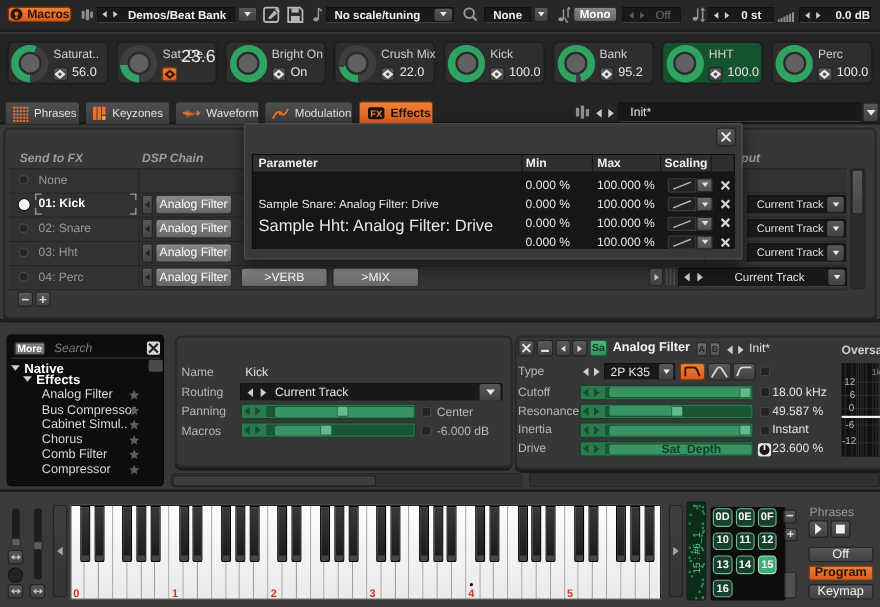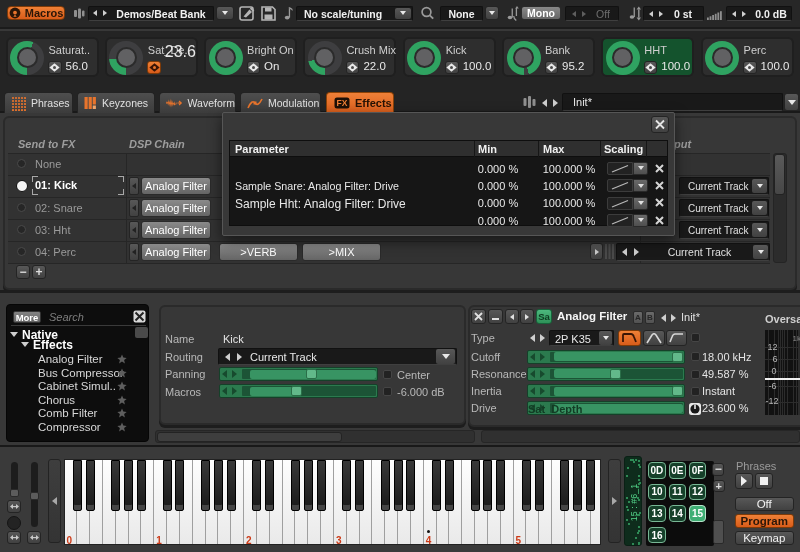--- a/index.html
+++ b/index.html
@@ -115,21 +115,21 @@
       <rect x="13" y="1.2" width="1.8" height="8.8"></rect>
     </g>
   </svg>
 <div class="abs inset" style="left:726px;top:5.5px;width:66px;height:15px;">
 <div class="abs" style="left:5px;top:4px;">
       <div style="width:0;height:0;border-top:3.5px solid transparent;border-bottom:3.5px solid transparent;border-right:4.5px solid #d0d0d0;"></div>
     </div>
 <div class="abs" style="left:15px;top:4px;">
       <div style="width:0;height:0;border-top:3.5px solid transparent;border-bottom:3.5px solid transparent;border-left:4.5px solid #d0d0d0;"></div>
     </div>
-<div style="position:absolute;left:24px;top:1px;width:40px;text-align:center;font-size:10.5px;font-weight:bold;color:#f0f0f0;">0.0 dB</div>
+<div style="position:absolute;left:24px;top:1px;width:40px;text-align:right;font-size:10.5px;font-weight:bold;color:#f0f0f0;">0.0 dB</div>
   </div>
 <div style="position:absolute;left:0;top:31px;width:800px;height:59px;background:#242424;"></div>
 <div class="abs" style="left:5.5px;top:36.5px;width:93px;height:40px;background:#2e2e2e;border:2px solid #1f1f1f;border-radius:6px;">
 <div class="abs" style="left:2.5px;top:2px;width:34px;height:34px;border-radius:50%;background:conic-gradient(from 180deg,#2fa361 0deg 202deg,#3e3e40 202deg 360deg);"></div>
 <div class="abs" style="left:9px;top:8.5px;width:21px;height:21px;border-radius:50%;background:#616163;border:2px solid #2b2b2b;"></div>
 <div class="abs" style="left:41px;top:5px;font-size:11px;color:#cfcfcf;">Saturat..</div>
 <div class="abs btn ctr" style="left:40.5px;top:22px;width:13.5px;height:13.5px;">
 <svg width="11" height="9" viewBox="0 0 11 9">
         <path d="M5.5 0.2 L10.6 4.5 L5.5 8.8 L0.4 4.5 Z" fill="#e8e8e8"></path>
         <circle cx="5.5" cy="4.5" r="1.5" fill="#4a4a4a"></circle>
@@ -434,21 +434,21 @@
       <svg width="24" height="11">
         <path d="M4 9 L20 2.5" stroke="#b8b8b8" stroke-width="1.3"></path>
       </svg>
     </div>
 <div style="position:absolute;left:403px;top:38.1px;width:15px;height:13px;background:linear-gradient(#6a6a6a,#4f4f4f);border:1px solid #2a2a2a;border-radius:0 2px 2px 0;display:flex;align-items:center;justify-content:center;">
       <div style="width:0;height:0;border-left:3.5px solid transparent;border-right:3.5px solid transparent;border-top:4.5px solid #e0e0e0;"></div>
     </div>
 <svg style="position:absolute;left:424px;top:38.9px;" width="11" height="11" viewBox="0 0 11 11">
       <path d="M2 2 L9 9 M9 2 L2 9" stroke="#d5d5d5" stroke-width="2"></path>
     </svg>
-<div style="position:absolute;left:5px;top:56.3px;font-size:12px;color:#e8e8e8;">Sample Hht: Analog Filter: Drive</div>
+<div style="position:absolute;left:5px;top:56.3px;font-size:15px;color:#e8e8e8;">Sample Hht: Analog Filter: Drive</div>
 <div style="position:absolute;left:236px;top:56.3px;width:64px;text-align:center;font-size:11px;color:#e8e8e8;">0.000 %</div>
 <div style="position:absolute;left:308px;top:56.3px;width:62px;text-align:center;font-size:11px;color:#e8e8e8;">100.000 %</div>
 <div style="position:absolute;left:377px;top:55.5px;width:26px;height:13px;background:#222;border:1px solid #3c3c3c;border-radius:2px 0 0 2px;">
       <svg width="24" height="11">
         <path d="M4 9 L20 2.5" stroke="#b8b8b8" stroke-width="1.3"></path>
       </svg>
     </div>
 <div style="position:absolute;left:403px;top:55.5px;width:15px;height:13px;background:linear-gradient(#6a6a6a,#4f4f4f);border:1px solid #2a2a2a;border-radius:0 2px 2px 0;display:flex;align-items:center;justify-content:center;">
       <div style="width:0;height:0;border-left:3.5px solid transparent;border-right:3.5px solid transparent;border-top:4.5px solid #e0e0e0;"></div>
     </div>
@@ -663,21 +663,21 @@
 <div class="abs lbl" style="left:471px;top:402px;">Drive</div>
 <div class="abs" style="left:527px;top:401px;width:158px;height:14px;background:#2b7a4e;border:1px solid #154029;border-radius:2px;">
     <div class="abs" style="left:2px;top:2px;width:9px;height:8px;">
       <div style="width:0;height:0;border-top:4px solid transparent;border-bottom:4px solid transparent;border-right:5px solid #174a2e;"></div>
     </div>
     <div class="abs" style="left:12px;top:2px;width:9px;height:8px;">
       <div style="width:0;height:0;border-top:4px solid transparent;border-bottom:4px solid transparent;border-left:5px solid #174a2e;"></div>
     </div>
     <div class="abs" style="left:22px;top:1px;width:133px;height:10px;background:#1c5436;border-radius:1px;"></div>
     <div class="abs" style="left:26px;top:1.5px;width:129px;height:9px;background:#389463;border-radius:2px;"></div>
-    <div class="abs" style="left:0;top:1px;width:158px;text-align:left;font-size:11px;font-weight:bold;color:#123c24;">Sat_Depth</div>
+    <div class="abs" style="left:0;top:1px;width:158px;text-align:center;font-size:11px;font-weight:bold;color:#123c24;padding-left:43px;">Sat_Depth</div>
   </div>
 <div style="position:absolute;left:691px;top:352px;width:9px;height:9px;background:#222;border:1px solid #454545;border-radius:2px;"></div>
 <div style="position:absolute;left:691px;top:369.5px;width:9px;height:9px;background:#222;border:1px solid #454545;border-radius:2px;"></div>
 <div style="position:absolute;left:691px;top:387px;width:9px;height:9px;background:#222;border:1px solid #454545;border-radius:2px;"></div>
 <div class="abs" style="left:689px;top:402.5px;width:12px;height:12px;background:#e8e8e8;border-radius:2.5px;">
     <svg width="12" height="12" viewBox="0 0 12 12">
       <circle cx="6" cy="6" r="4.6" fill="#181818"></circle>
       <path d="M6 6 L6 1.6" stroke="#e8e8e8" stroke-width="1.6"></path>
     </svg>
   </div>

